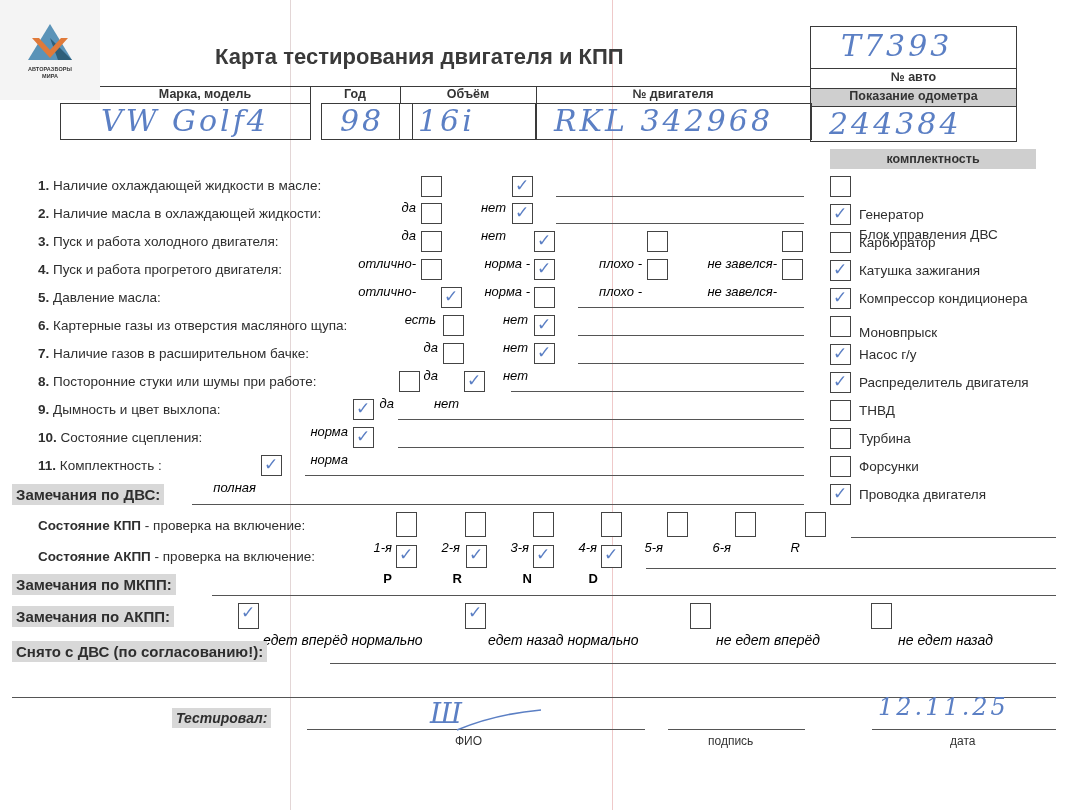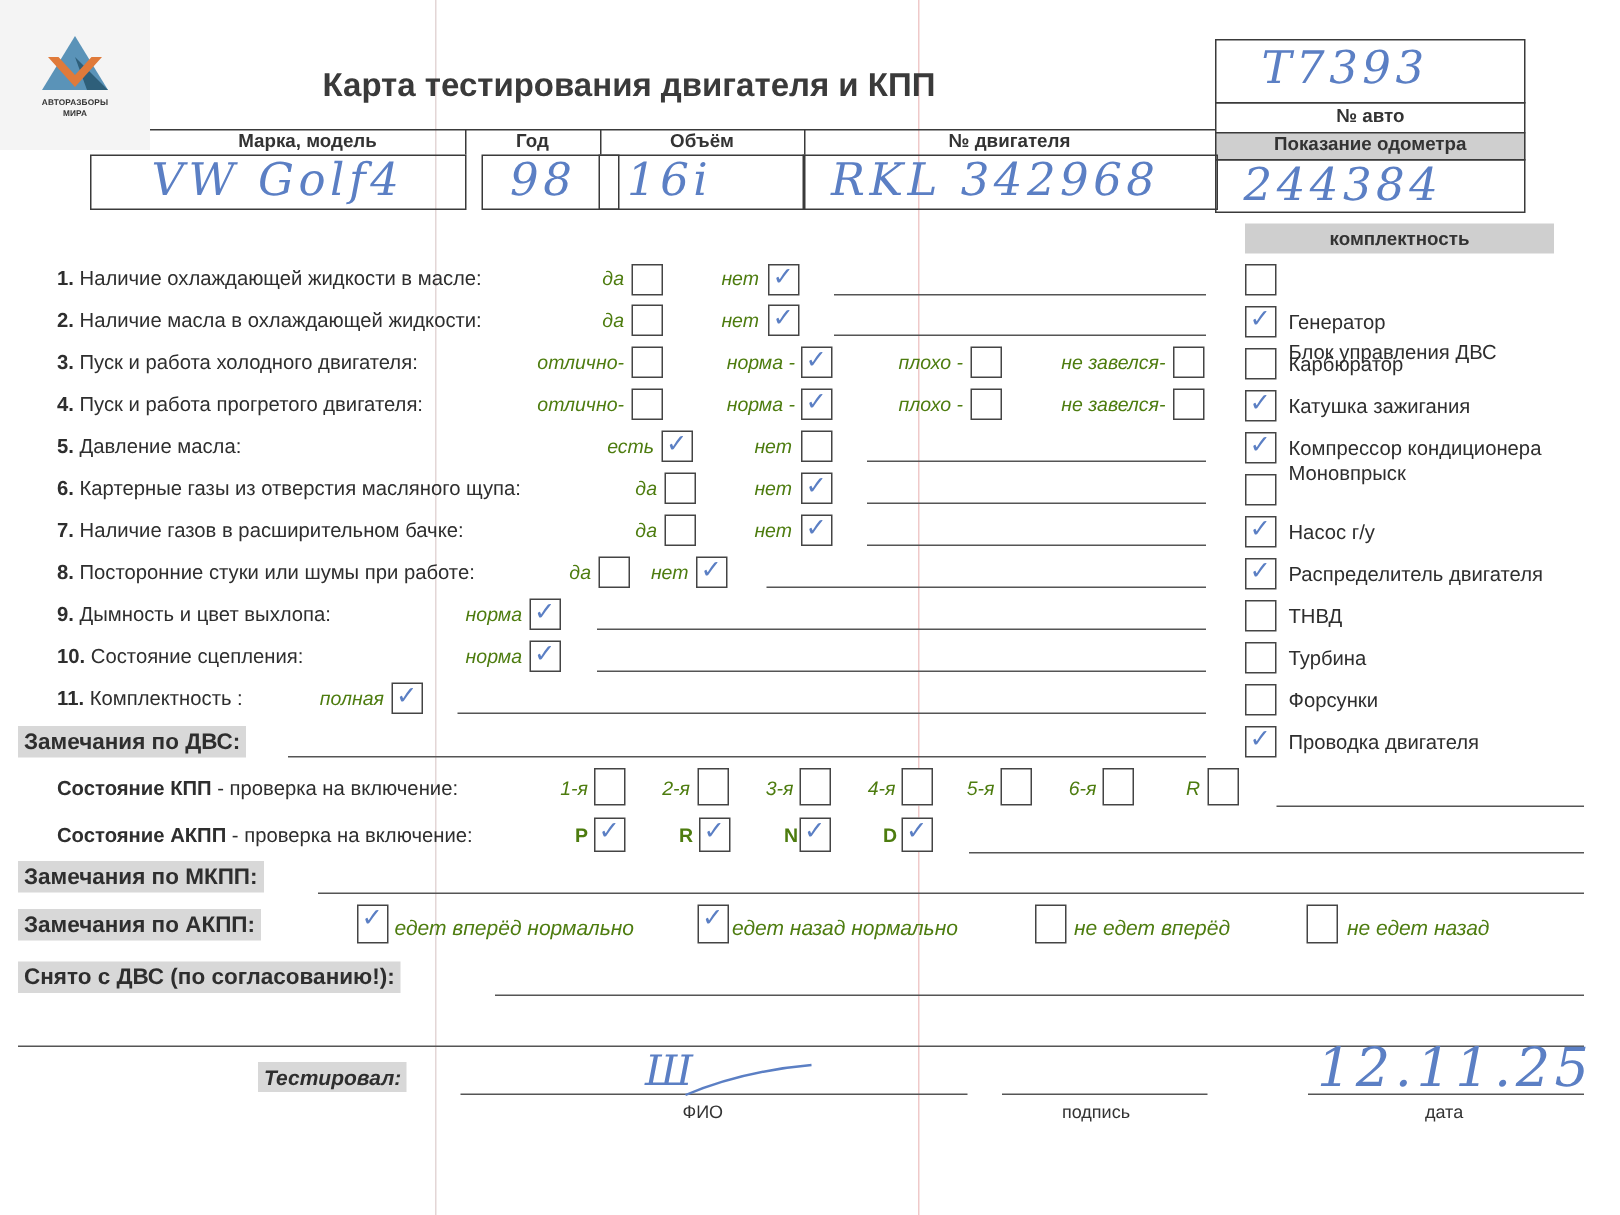--- a/index.html
+++ b/index.html
@@ -14,21 +14,21 @@
   .title { position: absolute; left: 215px; top: 44px; font-size: 22px; font-weight: bold; color: #3a3a3a; }
 
   
   .cell { position: absolute; border: 1.5px solid #3a3a3a; }
   .hdr { font-size: 12.5px; font-weight: bold; color: #333; text-align: center; line-height: 17px; }
   .hw { position: absolute; font-family: "DejaVu Serif", serif; font-style: italic; color: #5b7fc4; font-size: 30px; line-height: 1; letter-spacing: 3px; }
   .gray-hdr { background: #cfcfcf; }
 
   .lbl { position: absolute; font-size: 13.5px; color: #2e2e2e; white-space: nowrap; }
   .num { font-weight: bold; }
-  .opt { position: absolute; font-size: 13px; font-style: italic; color: #4d7c0f; white-space: nowrap; text-align: right; }
+  .opt { position: absolute; font-size: 13px; font-style: italic; color: #000000; white-space: nowrap; text-align: right; margin-top: 22px; }
   .box { position: absolute; width: 21px; height: 21px; border: 1.3px solid #444; background: #fff; }
   .check { position: absolute; left: 2px; top: -2px; font-family: "DejaVu Sans", sans-serif; font-size: 17px; color: #5b7fc4; font-style: italic; }
   .line { position: absolute; height: 0; border-top: 1.3px solid #555; }
 
   .sec { position: absolute; font-size: 15px; font-weight: bold; color: #2e2e2e; background: #d8d8d8; padding: 2px 4px; white-space: nowrap; }
   .kpp { position: absolute; font-size: 13.5px; color: #2e2e2e; white-space: nowrap; }
   .kpp b { font-weight: bold; }
   .klabel { position: absolute; font-size: 13.5px; color: #2e2e2e; white-space: nowrap; }
   .small { position: absolute; font-size: 12px; color: #333; }
   .vline { position: absolute; width: 0; border-left: 1px solid #e3d6d6; }
@@ -193,21 +193,21 @@
 <div class="klabel" style="left:859px; top:235px;">Карбюратор</div>
 <div class="box" style="left:830px; top:260px;">
     <span class="check">✓</span>
   </div>
 <div class="klabel" style="left:859px; top:263px;">Катушка зажигания</div>
 <div class="box" style="left:830px; top:288px;">
     <span class="check">✓</span>
   </div>
 <div class="klabel" style="left:859px; top:291px;">Компрессор кондиционера</div>
 <div class="box" style="left:830px; top:316px;"></div>
-<div class="klabel" style="left:859px; top:308px;">Моновпрыск</div>
+<div class="klabel" style="left:859px; top:325px;">Моновпрыск</div>
 <div class="box" style="left:830px; top:344px;">
     <span class="check">✓</span>
   </div>
 <div class="klabel" style="left:859px; top:347px;">Насос г/у</div>
 <div class="box" style="left:830px; top:372px;">
     <span class="check">✓</span>
   </div>
 <div class="klabel" style="left:859px; top:375px;">Распределитель двигателя</div>
 <div class="box" style="left:830px; top:400px;"></div>
 <div class="klabel" style="left:859px; top:403px;">ТНВД</div>
@@ -285,14 +285,14 @@
 <div class="hw" style="left:430px; top:700px; font-size:28px;">Ш</div>
 <svg class="abs" style="left:455px; top:708px;" width="90" height="24">
     <path d="M2 22 Q40 6 86 2" stroke="#5b7fc4" stroke-width="1.6" fill="none"></path>
   </svg>
 <div class="small" style="left:455px; top:734px;">ФИО</div>
 
 <div class="line" style="left:668px; top:729px; width:137px;"></div>
 <div class="small" style="left:708px; top:734px;">подпись</div>
 
 <div class="line" style="left:872px; top:729px; width:184px;"></div>
-<div class="hw" style="left:878px; top:695px; font-size:36px;">12.11.25</div>
+<div class="hw" style="left:878px; top:695px; font-size:24px;">12.11.25</div>
 <div class="small" style="left:950px; top:734px;">дата</div>
 
 </body></html>

